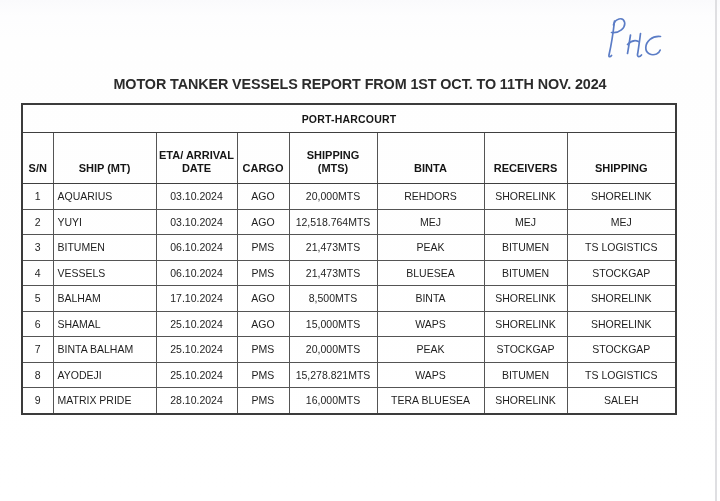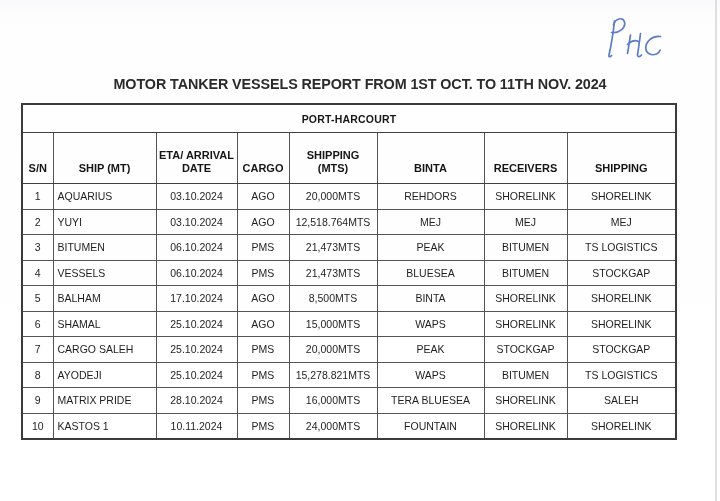--- a/index.html
+++ b/index.html
@@ -149,21 +149,21 @@
     <td data-col="ship">SHAMAL</td>
     <td data-col="eta">25.10.2024</td>
     <td data-col="cargo">AGO</td>
     <td data-col="tonnage">15,000MTS</td>
     <td data-col="agent">WAPS</td>
     <td data-col="terminal">SHORELINK</td>
     <td data-col="receivers">SHORELINK</td>
   </tr>
       <tr class="data-row">
     <td data-col="sn">7</td>
-    <td data-col="ship">CARGO SALEH</td>
+    <td data-col="ship">BINTA BALHAM</td>
     <td data-col="eta">25.10.2024</td>
     <td data-col="cargo">PMS</td>
     <td data-col="tonnage">20,000MTS</td>
     <td data-col="agent">PEAK</td>
     <td data-col="terminal">STOCKGAP</td>
     <td data-col="receivers">STOCKGAP</td>
   </tr>
       <tr class="data-row">
     <td data-col="sn">8</td>
     <td data-col="ship">AYODEJI</td>
@@ -177,24 +177,14 @@
       <tr class="data-row">
     <td data-col="sn">9</td>
     <td data-col="ship">MATRIX PRIDE</td>
     <td data-col="eta">28.10.2024</td>
     <td data-col="cargo">PMS</td>
     <td data-col="tonnage">16,000MTS</td>
     <td data-col="agent">TERA BLUESEA</td>
     <td data-col="terminal">SHORELINK</td>
     <td data-col="receivers">SALEH</td>
   </tr>
-      <tr class="data-row">
-    <td data-col="sn">10</td>
-    <td data-col="ship">KASTOS 1</td>
-    <td data-col="eta">10.11.2024</td>
-    <td data-col="cargo">PMS</td>
-    <td data-col="tonnage">24,000MTS</td>
-    <td data-col="agent">FOUNTAIN</td>
-    <td data-col="terminal">SHORELINK</td>
-    <td data-col="receivers">SHORELINK</td>
-  </tr>
     </tbody>
 </table>
 
 </body></html>

